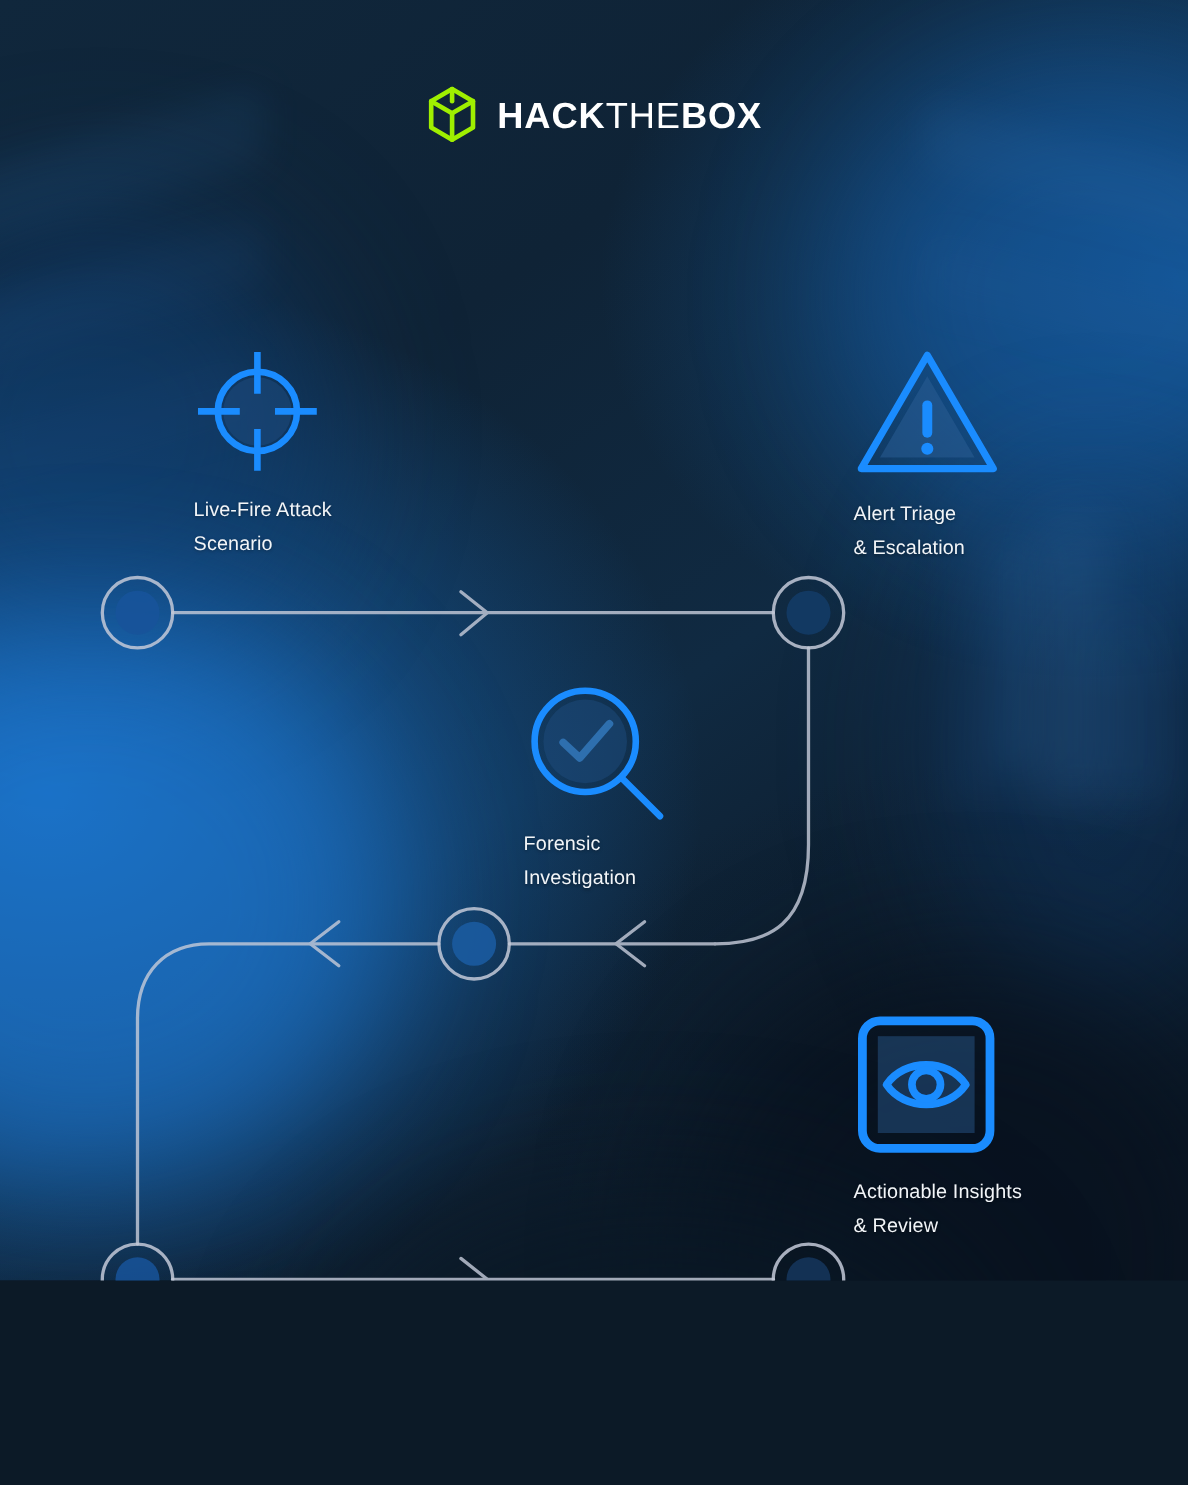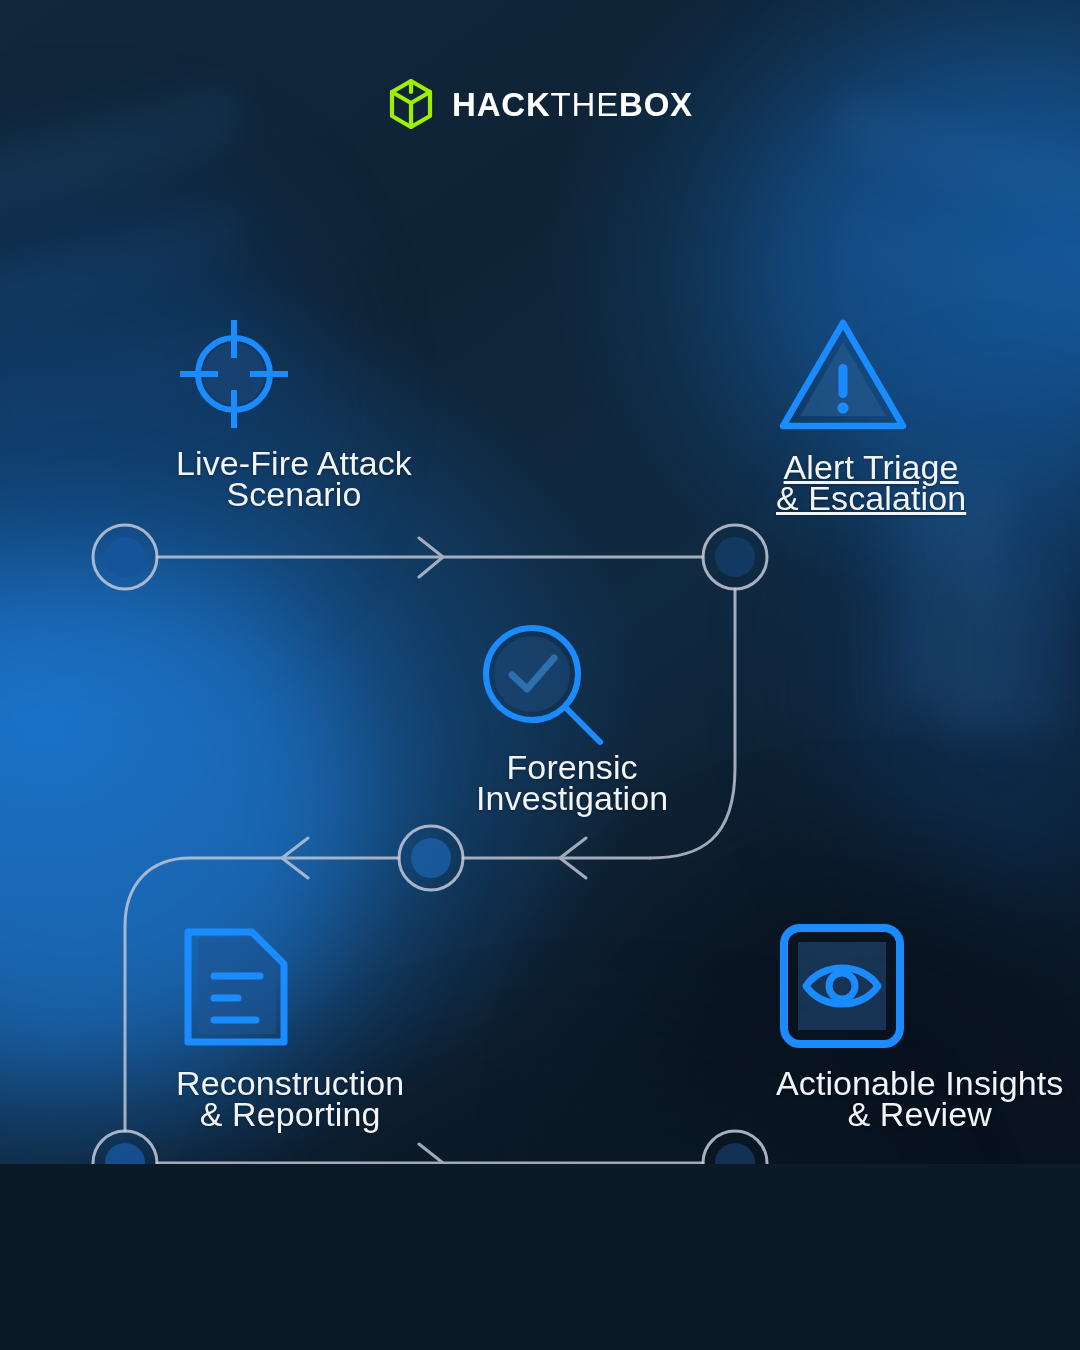--- a/index.html
+++ b/index.html
@@ -49,32 +49,31 @@
   .logo-text .l{font-weight:300;}
 
   
   #flow{position:absolute;left:0;top:0;width:1080px;height:1350px;}
 
   
   .node-item{position:absolute;}
   .icon-wrap{display:block;}
   .label{
     color:#f2f5f8;
-    font-size:34px;
+    font-size:18px;
     line-height:31px;
     font-weight:400;
     letter-spacing:.1px;
     white-space:pre-line;
     text-shadow:0 1px 3px rgba(0,0,0,.35);
-    text-align:center;
   }
   .n1{left:176px;top:316px;}
   .n1 .label{margin-top:16px;}
   .n2{left:776px;top:316px;}
-  .n2 .label{margin-top:16px;text-decoration:underline;}
+  .n2 .label{margin-top:16px;}
   .n3{left:476px;top:618px;}
   .n3 .label{}
   .n4{left:176px;top:920px;}
   .n4 .label{margin-top:16px;}
   .n5{left:776px;top:920px;}
   .n5 .label{margin-top:16px;}
 </style>
 </head>
 <body>
 
@@ -193,33 +192,20 @@
     <svg class="icon-wrap" width="134" height="134" viewBox="0 0 134 134">
       <circle cx="56" cy="56" r="38" fill="#1E4B7E" opacity=".5"></circle>
       <circle cx="56" cy="56" r="46" fill="none" stroke="#1A8CFF" stroke-width="6"></circle>
       <line x1="90" y1="90" x2="124" y2="124" stroke="#1A8CFF" stroke-width="6" stroke-linecap="round"></line>
       <path d="M36 57 L51 71 L78 40" fill="none" stroke="#2E6FAE" stroke-width="7" stroke-linecap="round" stroke-linejoin="round"></path>
     </svg>
     <div class="label">Forensic
 Investigation</div>
   </div>
 
-  <div class="node-item n4">
-    <svg class="icon-wrap" width="120" height="132" viewBox="0 0 120 132">
-      <path d="M22 18 L78 18 L100 42 L100 114 L22 114 Z" fill="#1E5494" opacity=".55"></path>
-      <path d="M12 12 L76 12 L108 44 L108 122 L12 122 Z" fill="none" stroke="#1A8CFF" stroke-width="7" stroke-linejoin="round"></path>
-      <g stroke="#1A8CFF" stroke-width="7" stroke-linecap="round">
-        <line x1="38" y1="56" x2="84" y2="56"></line>
-        <line x1="38" y1="78" x2="62" y2="78"></line>
-        <line x1="38" y1="100" x2="80" y2="100"></line>
-      </g>
-    </svg>
-    <div class="label">Reconstruction
-&amp; Reporting</div>
-  </div>
 
   <div class="node-item n5">
     <svg class="icon-wrap" width="132" height="132" viewBox="0 0 132 132">
       <rect x="22" y="22" width="88" height="88" fill="#24507F" opacity=".55"></rect>
       <rect x="8" y="8" width="116" height="116" rx="16" fill="none" stroke="#1A8CFF" stroke-width="8"></rect>
       <path d="M30 66 C46 42 86 42 102 66 C86 90 46 90 30 66 Z" fill="none" stroke="#1A8CFF" stroke-width="7" stroke-linejoin="round"></path>
       <circle cx="66" cy="66" r="13" fill="none" stroke="#1A8CFF" stroke-width="7"></circle>
     </svg>
     <div class="label">Actionable Insights
 &amp; Review</div>

